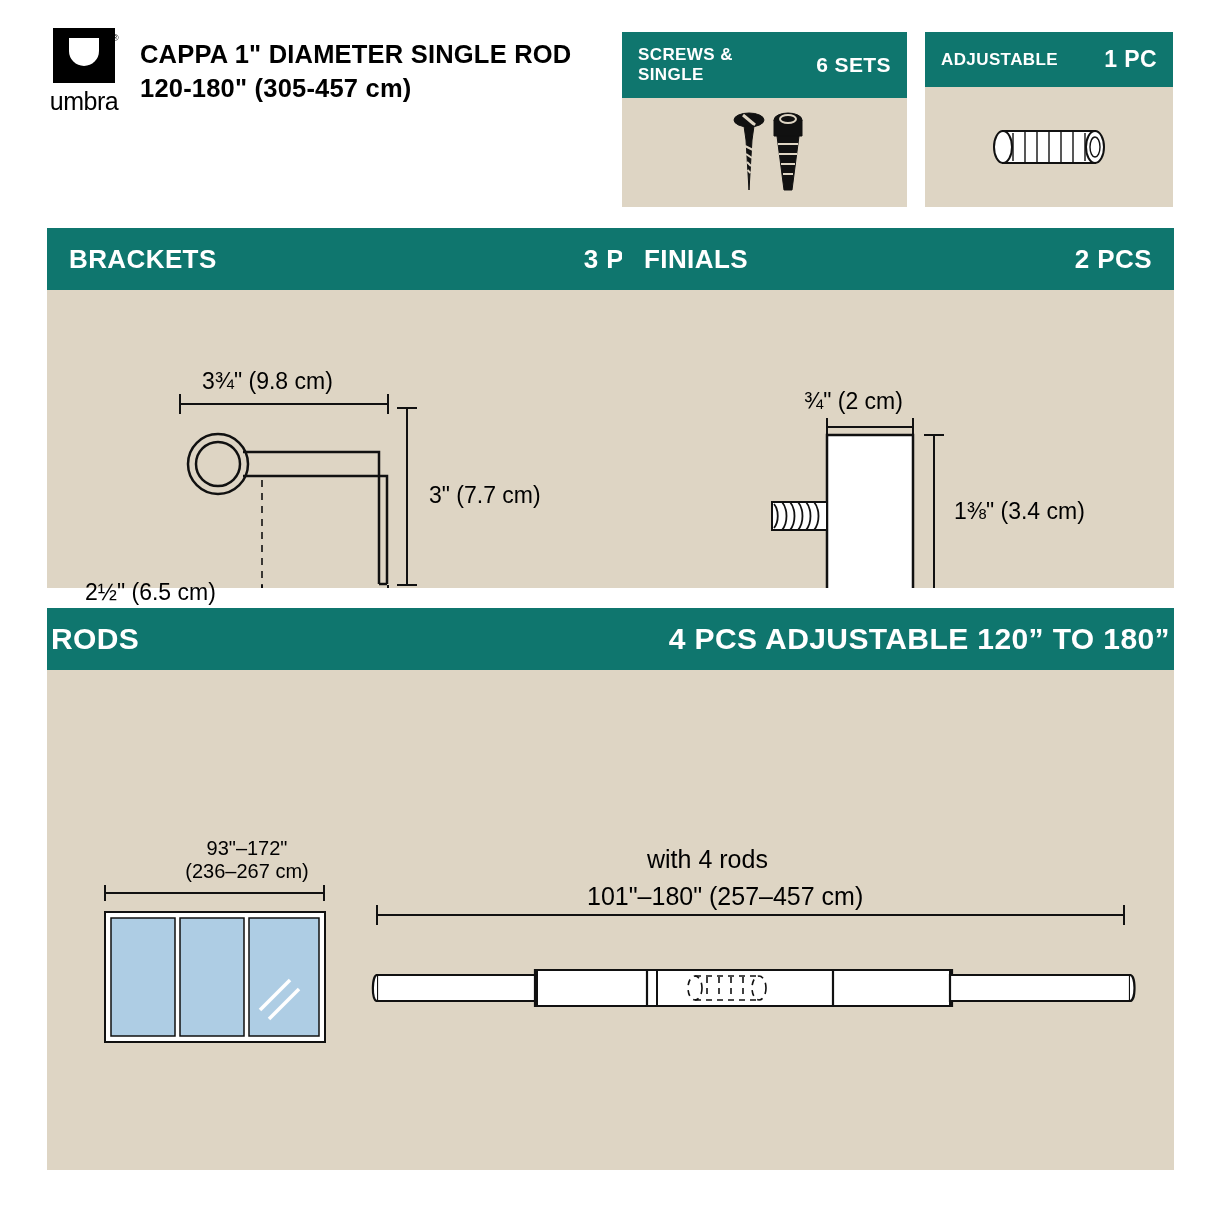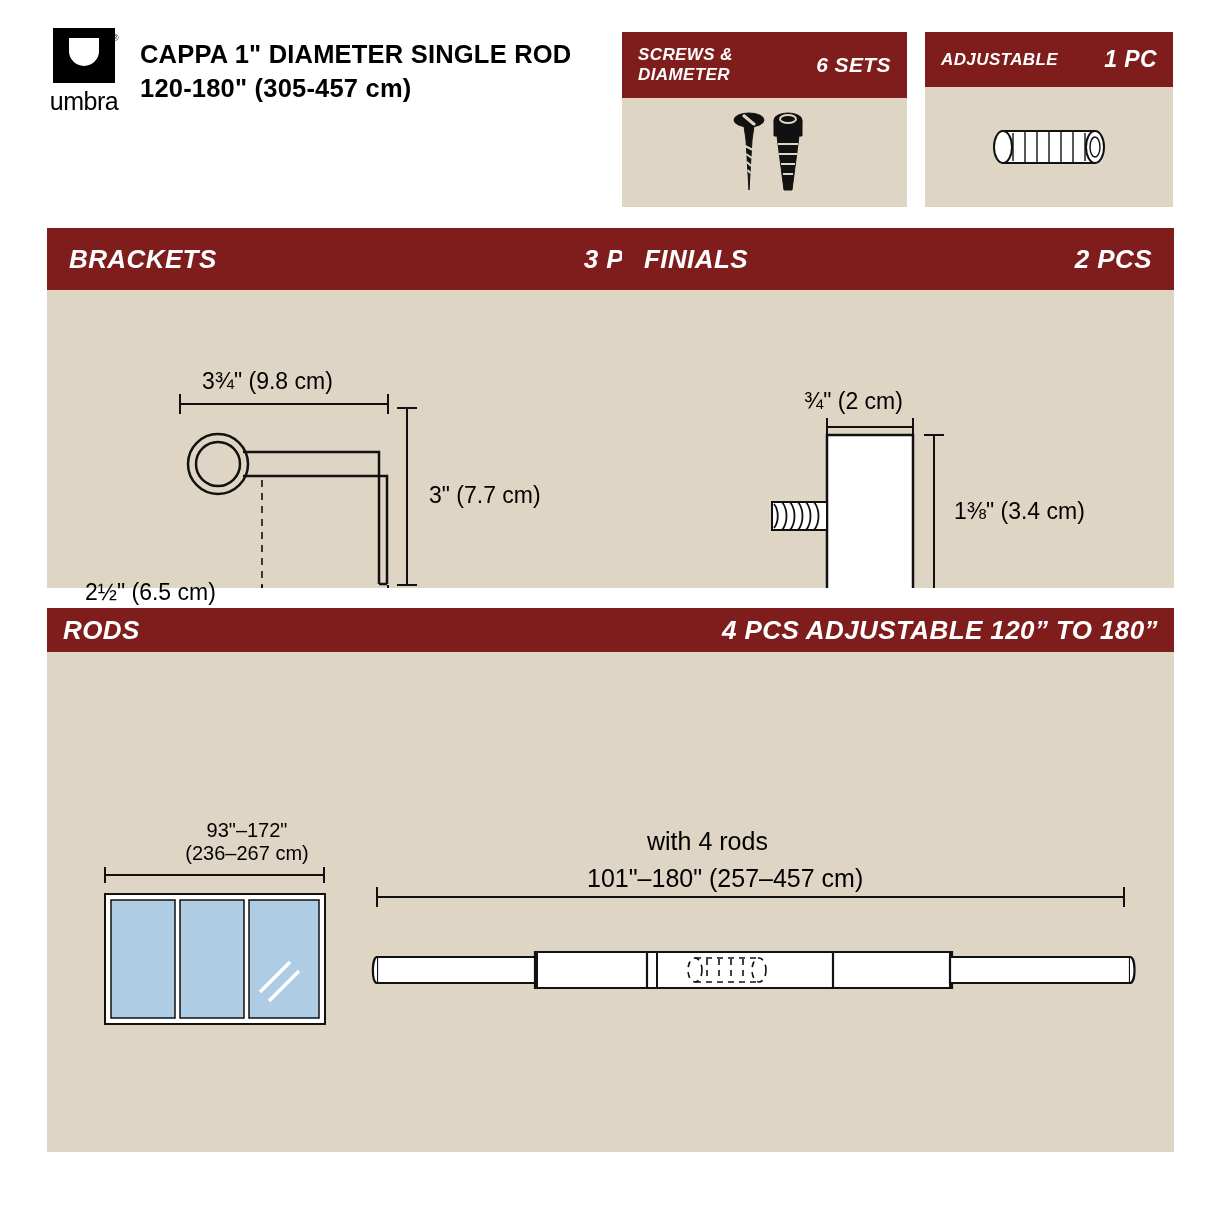--- a/index.html
+++ b/index.html
@@ -75,27 +75,26 @@
     line-height: 1.32;
     letter-spacing: 0.2px;
   }
 
   
   .panel {
     position: absolute;
     box-sizing: border-box;
   }
   .panel-head {
-    background: #7f1d1d;
+    background: #0f766e;
     color: #fff;
     display: flex;
     align-items: center;
     justify-content: space-between;
     box-sizing: border-box;
-    font-style: italic;
   }
   .panel-head .ph-left {
     font-weight: 700;
     letter-spacing: 0.4px;
   }
   .panel-head .ph-right {
     font-weight: 700;
     letter-spacing: 0.4px;
   }
   .panel-body {
@@ -120,21 +119,21 @@
   #brackets-panel { left: 47px; top: 228px; width: 636px; height: 360px; }
   #brackets-panel .panel-head { height: 62px; padding: 0 22px; font-size: 26px; }
   #brackets-panel .panel-body { height: 298px; }
 
   #finials-panel { left: 622px; top: 228px; width: 552px; height: 360px; }
   #finials-panel .panel-head { height: 62px; padding: 0 22px; font-size: 26px; }
   #finials-panel .panel-body { height: 298px; }
 
   
   #rods-panel { left: 47px; top: 608px; width: 1127px; height: 562px; }
-  #rods-panel .panel-head { height: 44px; padding: 0 16px; font-size: 26px; }
+  #rods-panel .panel-head { height: 62px; padding: 0 4px; font-size: 30px; }
   #rods-panel .panel-body { height: 500px; }
 
   .dim-label {
     position: absolute;
     font-size: 23px;
     white-space: nowrap;
   }
   .dim-label.small { font-size: 20px; }
 
   svg { display: block; }
@@ -156,21 +155,21 @@
     <div class="header-title">
       <div>CAPPA 1" DIAMETER SINGLE ROD</div>
       <div>120-180" (305-457 cm)</div>
     </div>
   </div>
 
   <div class="panel" id="screws-panel">
     <div class="panel-head">
       <div class="ph-left">
         <div>SCREWS &amp;</div>
-        <div>DIAMETER</div>
+        <div>SINGLE</div>
       </div>
       <div class="ph-right">6 SETS</div>
     </div>
     <div class="panel-body">
       <svg width="285" height="109" viewBox="0 0 285 109">
 
         <g fill="#111" stroke="#111" stroke-width="1">
           <ellipse cx="127" cy="22" rx="15" ry="7"></ellipse>
           <path d="M121 17 L133 27" stroke="#ded5c4" stroke-width="3"></path>
           <path d="M122 28 L132 28 L130 42 L124 42 Z"></path>

